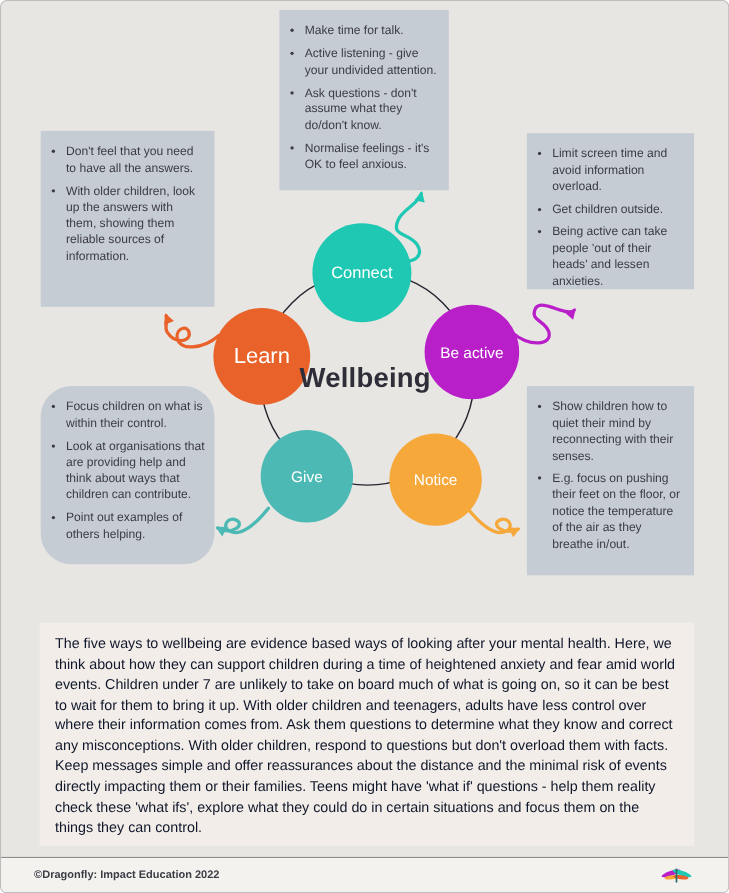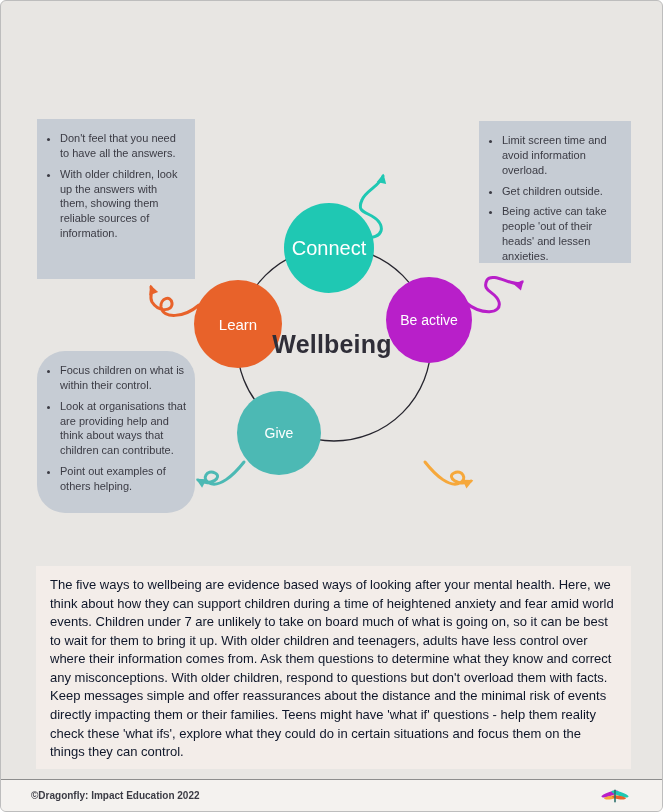--- a/index.html
+++ b/index.html
@@ -70,20 +70,28 @@
 
     <path fill="none" stroke-width="3" stroke-linecap="round" d="M 464 301 C 481 315 501 313 498 301 C 495 290 480 291 486 279 C 492 270 515 288 521 281" marker-end="url(#mh-beactive)" style="stroke: rgb(184, 31, 201);"></path>
 
     <path fill="none" stroke-width="3" stroke-linecap="round" d="M 198 304 C 183 317 162 318 160 306 C 159 297 170 294 171 302 C 172 310 158 312 151 301 C 148 296 152 291 150 286" marker-end="url(#mh-learn)" style="stroke: rgb(232, 98, 42);"></path>
 
     <path fill="none" stroke-width="3" stroke-linecap="round" d="M 243 461 C 232 475 218 487 208 482 C 200 478 206 468 214 472 C 222 476 210 486 197 479" marker-end="url(#mh-give)" style="stroke: rgb(76, 185, 180);"></path>
 
     <path fill="none" stroke-width="3" stroke-linecap="round" d="M 424 461 C 435 475 449 487 459 482 C 467 478 461 468 453 472 C 445 476 457 486 470 480" marker-end="url(#mh-notice)" style="stroke: rgb(246, 168, 59);"></path>
   </svg>
 
+  <div class="tip-box" style="left: 253px; top: 8px; width: 154px; height: 164px; background-color: rgb(198, 204, 212);">
+    <ul>
+      <li>Make time for talk.</li>
+      <li>Active listening - give your undivided attention.</li>
+      <li>Ask questions - don't assume what they do/don't know.</li>
+      <li>Normalise feelings - it's OK to feel anxious.</li>
+    </ul>
+  </div>
 
   <div class="tip-box" style="left: 36px; top: 118px; width: 158px; height: 160px; background-color: rgb(198, 204, 212);">
     <ul>
       <li>Don't feel that you need to have all the answers.</li>
       <li>With older children, look up the answers with them, showing them reliable sources of information.</li>
     </ul>
   </div>
 
   <div class="tip-box" style="left: 478px; top: 120px; width: 152px; height: 142px; background-color: rgb(198, 204, 212);">
     <ul>
@@ -94,37 +102,46 @@
   </div>
 
   <div class="tip-box" style="left: 36px; top: 350px; width: 158px; height: 162px; background-color: rgb(198, 204, 212); border-radius: 28px;">
     <ul>
       <li>Focus children on what is within their control.</li>
       <li>Look at organisations that are providing help and think about ways that children can contribute.</li>
       <li>Point out examples of others helping.</li>
     </ul>
   </div>
 
+  <div class="tip-box" style="left: 478px; top: 350px; width: 152px; height: 172px; background-color: rgb(198, 204, 212);">
+    <ul>
+      <li>Show children how to quiet their mind by reconnecting with their senses.</li>
+      <li>E.g. focus on pushing their feet on the floor, or notice the temperature of the air as they breathe in/out.</li>
+    </ul>
+  </div>
 
-  <div class="node" style="left: 283px; top: 202px; width: 90px; height: 90px; font-size: 20px; background-color: rgb(31, 200, 179);">
+  <div class="node" style="left: 283px; top: 202px; width: 90px; height: 90px; font-size: 15px; background-color: rgb(31, 200, 179);">
     <span>Connect</span>
   </div>
 
   <div class="node" style="left: 385px; top: 276px; width: 86px; height: 86px; font-size: 14px; background-color: rgb(184, 31, 201);">
     <span>Be active</span>
   </div>
 
-  <div class="node" style="left: 193px; top: 279px; width: 88px; height: 88px; font-size: 15px; background-color: rgb(232, 98, 42);">
+  <div class="node" style="left: 193px; top: 279px; width: 88px; height: 88px; font-size: 20px; background-color: rgb(232, 98, 42);">
     <span>Learn</span>
   </div>
 
   <div class="node" style="left: 236px; top: 390px; width: 84px; height: 84px; font-size: 14px; background-color: rgb(76, 185, 180);">
     <span>Give</span>
   </div>
 
+  <div class="node" style="left: 353px; top: 393px; width: 84px; height: 84px; font-size: 14px; background-color: rgb(246, 168, 59);">
+    <span>Notice</span>
+  </div>
 
   <div class="center-label" style="left:256px; top:329px; width:150px;">Wellbeing</div>
 
   <div class="summary" style="left: 35px; top: 565px; width: 595px; height: 203px; background-color: rgb(243, 237, 233);">The five ways to wellbeing are evidence based ways of looking after your mental health. Here, we think about how they can support children during a time of heightened anxiety and fear amid world events. Children under 7 are unlikely to take on board much of what is going on, so it can be best to wait for them to bring it up. With older children and teenagers, adults have less control over where their information comes from. Ask them questions to determine what they know and correct any misconceptions. With older children, respond to questions but don't overload them with facts. Keep messages simple and offer reassurances about the distance and the minimal risk of events directly impacting them or their families. Teens might have 'what if' questions - help them reality check these 'what ifs', explore what they could do in certain situations and focus them on the things they can control.</div>
 
   <div class="footer">
     <span class="credit">©Dragonfly: Impact Education 2022</span>
     <svg width="34" height="16" viewBox="0 0 34 16">
       <ellipse cx="12" cy="6" rx="9" ry="2.2" transform="rotate(-18 12 6)" style="fill: rgb(184, 31, 201);"></ellipse>
       <ellipse cx="22" cy="6" rx="9" ry="2.2" transform="rotate(18 22 6)" style="fill: rgb(31, 200, 179);"></ellipse>

